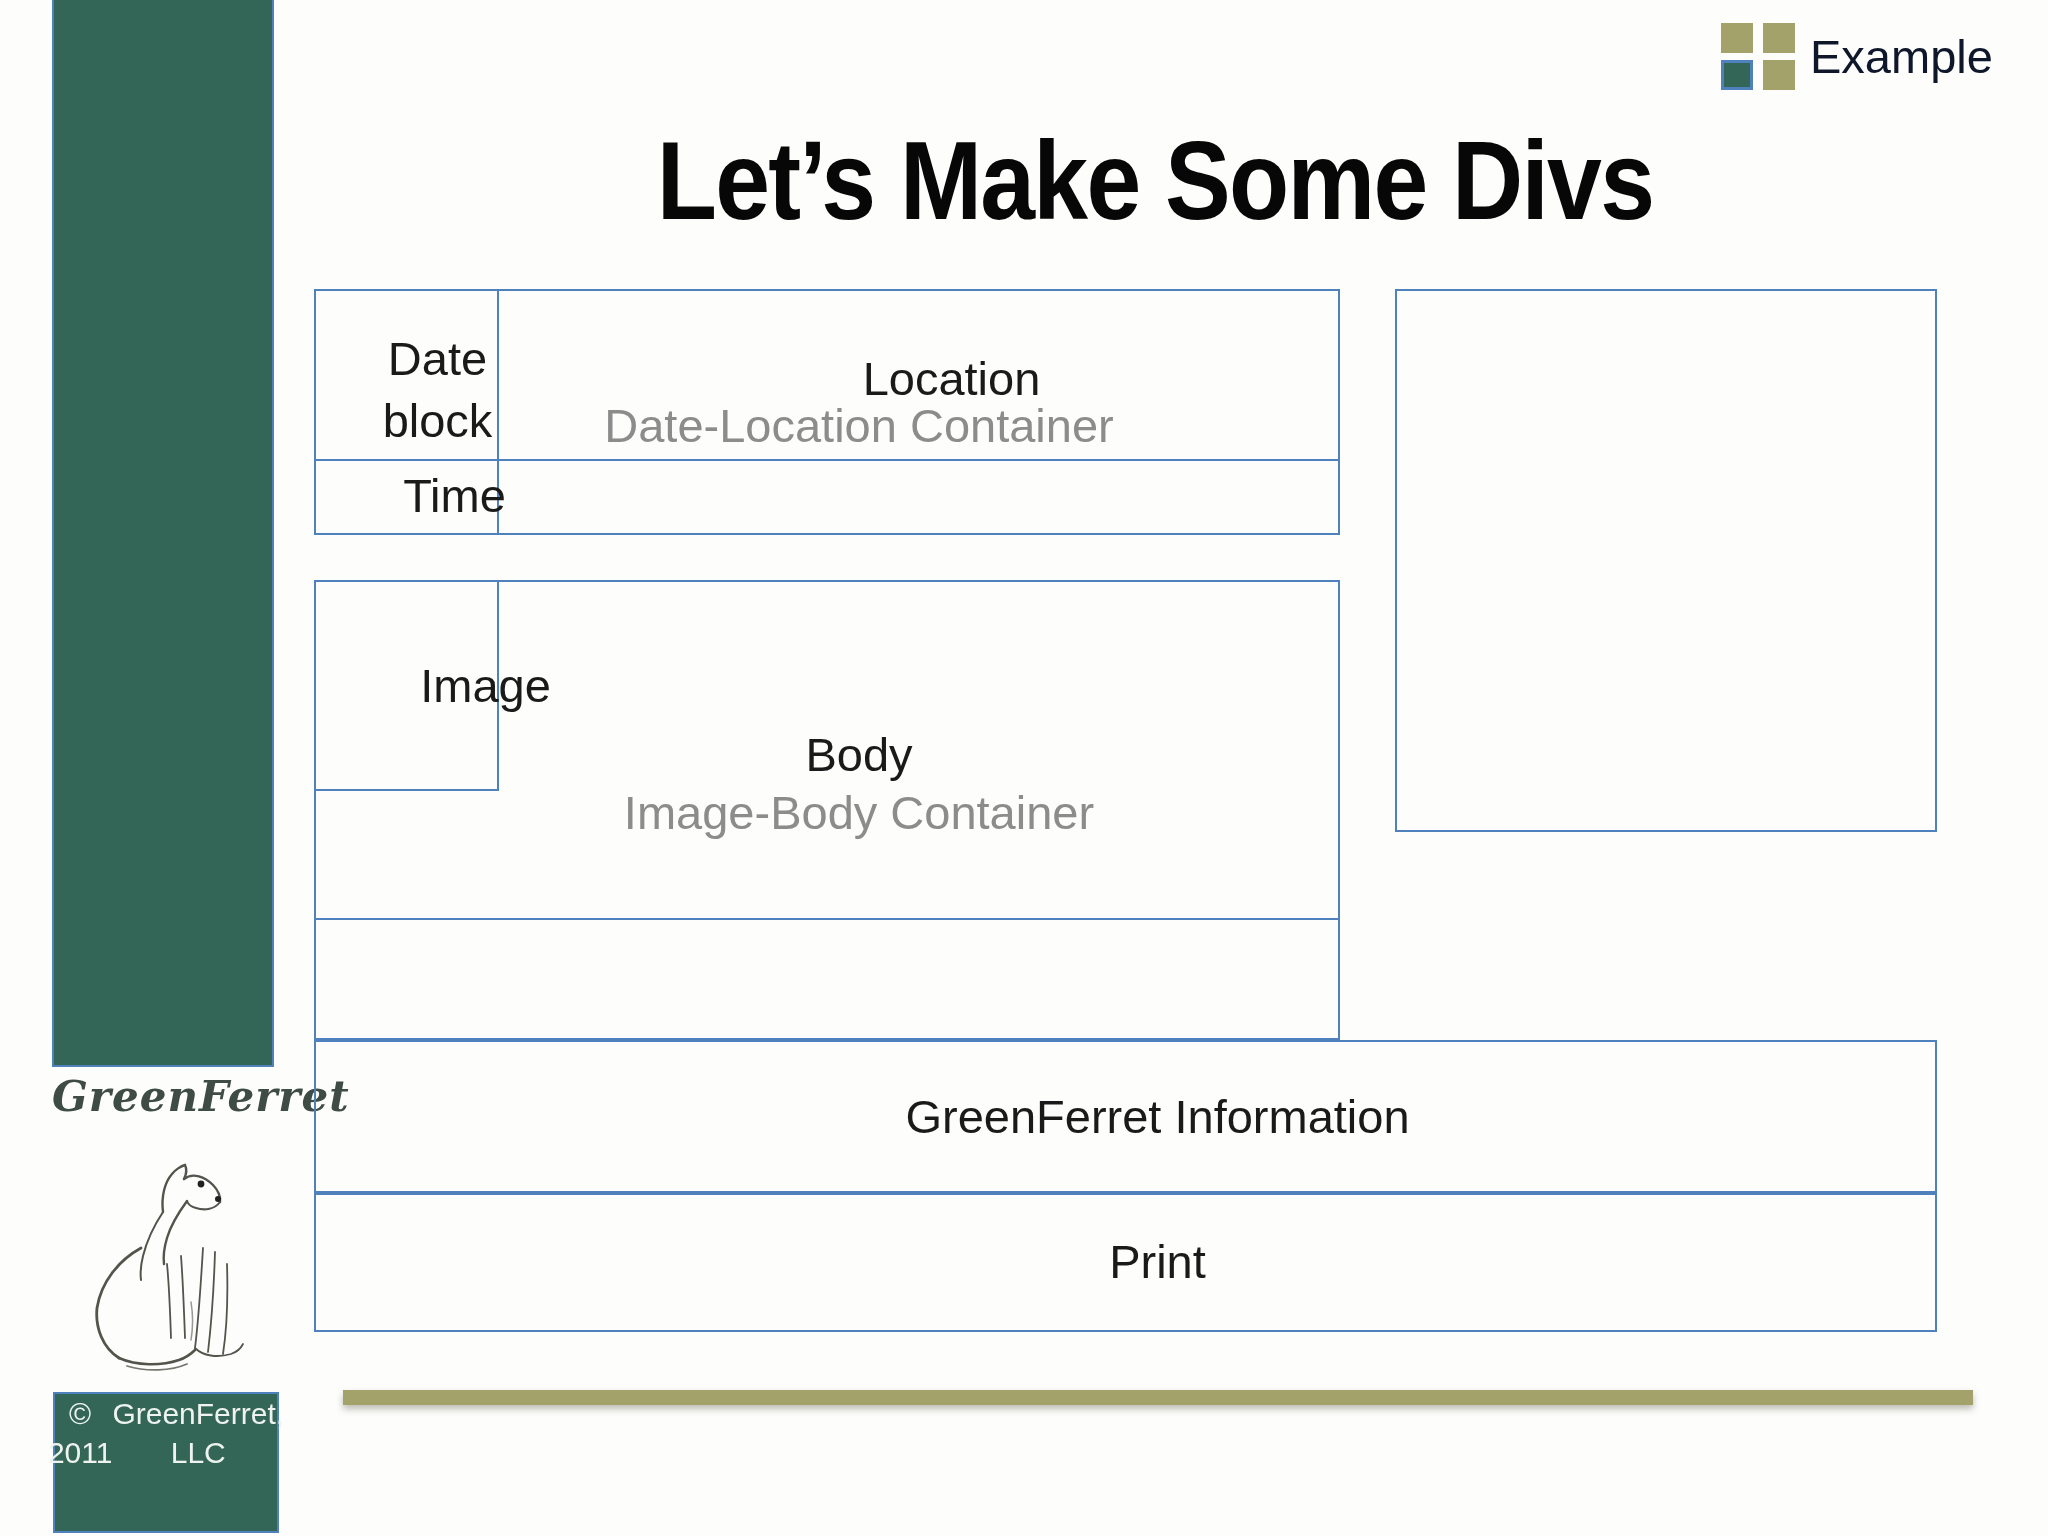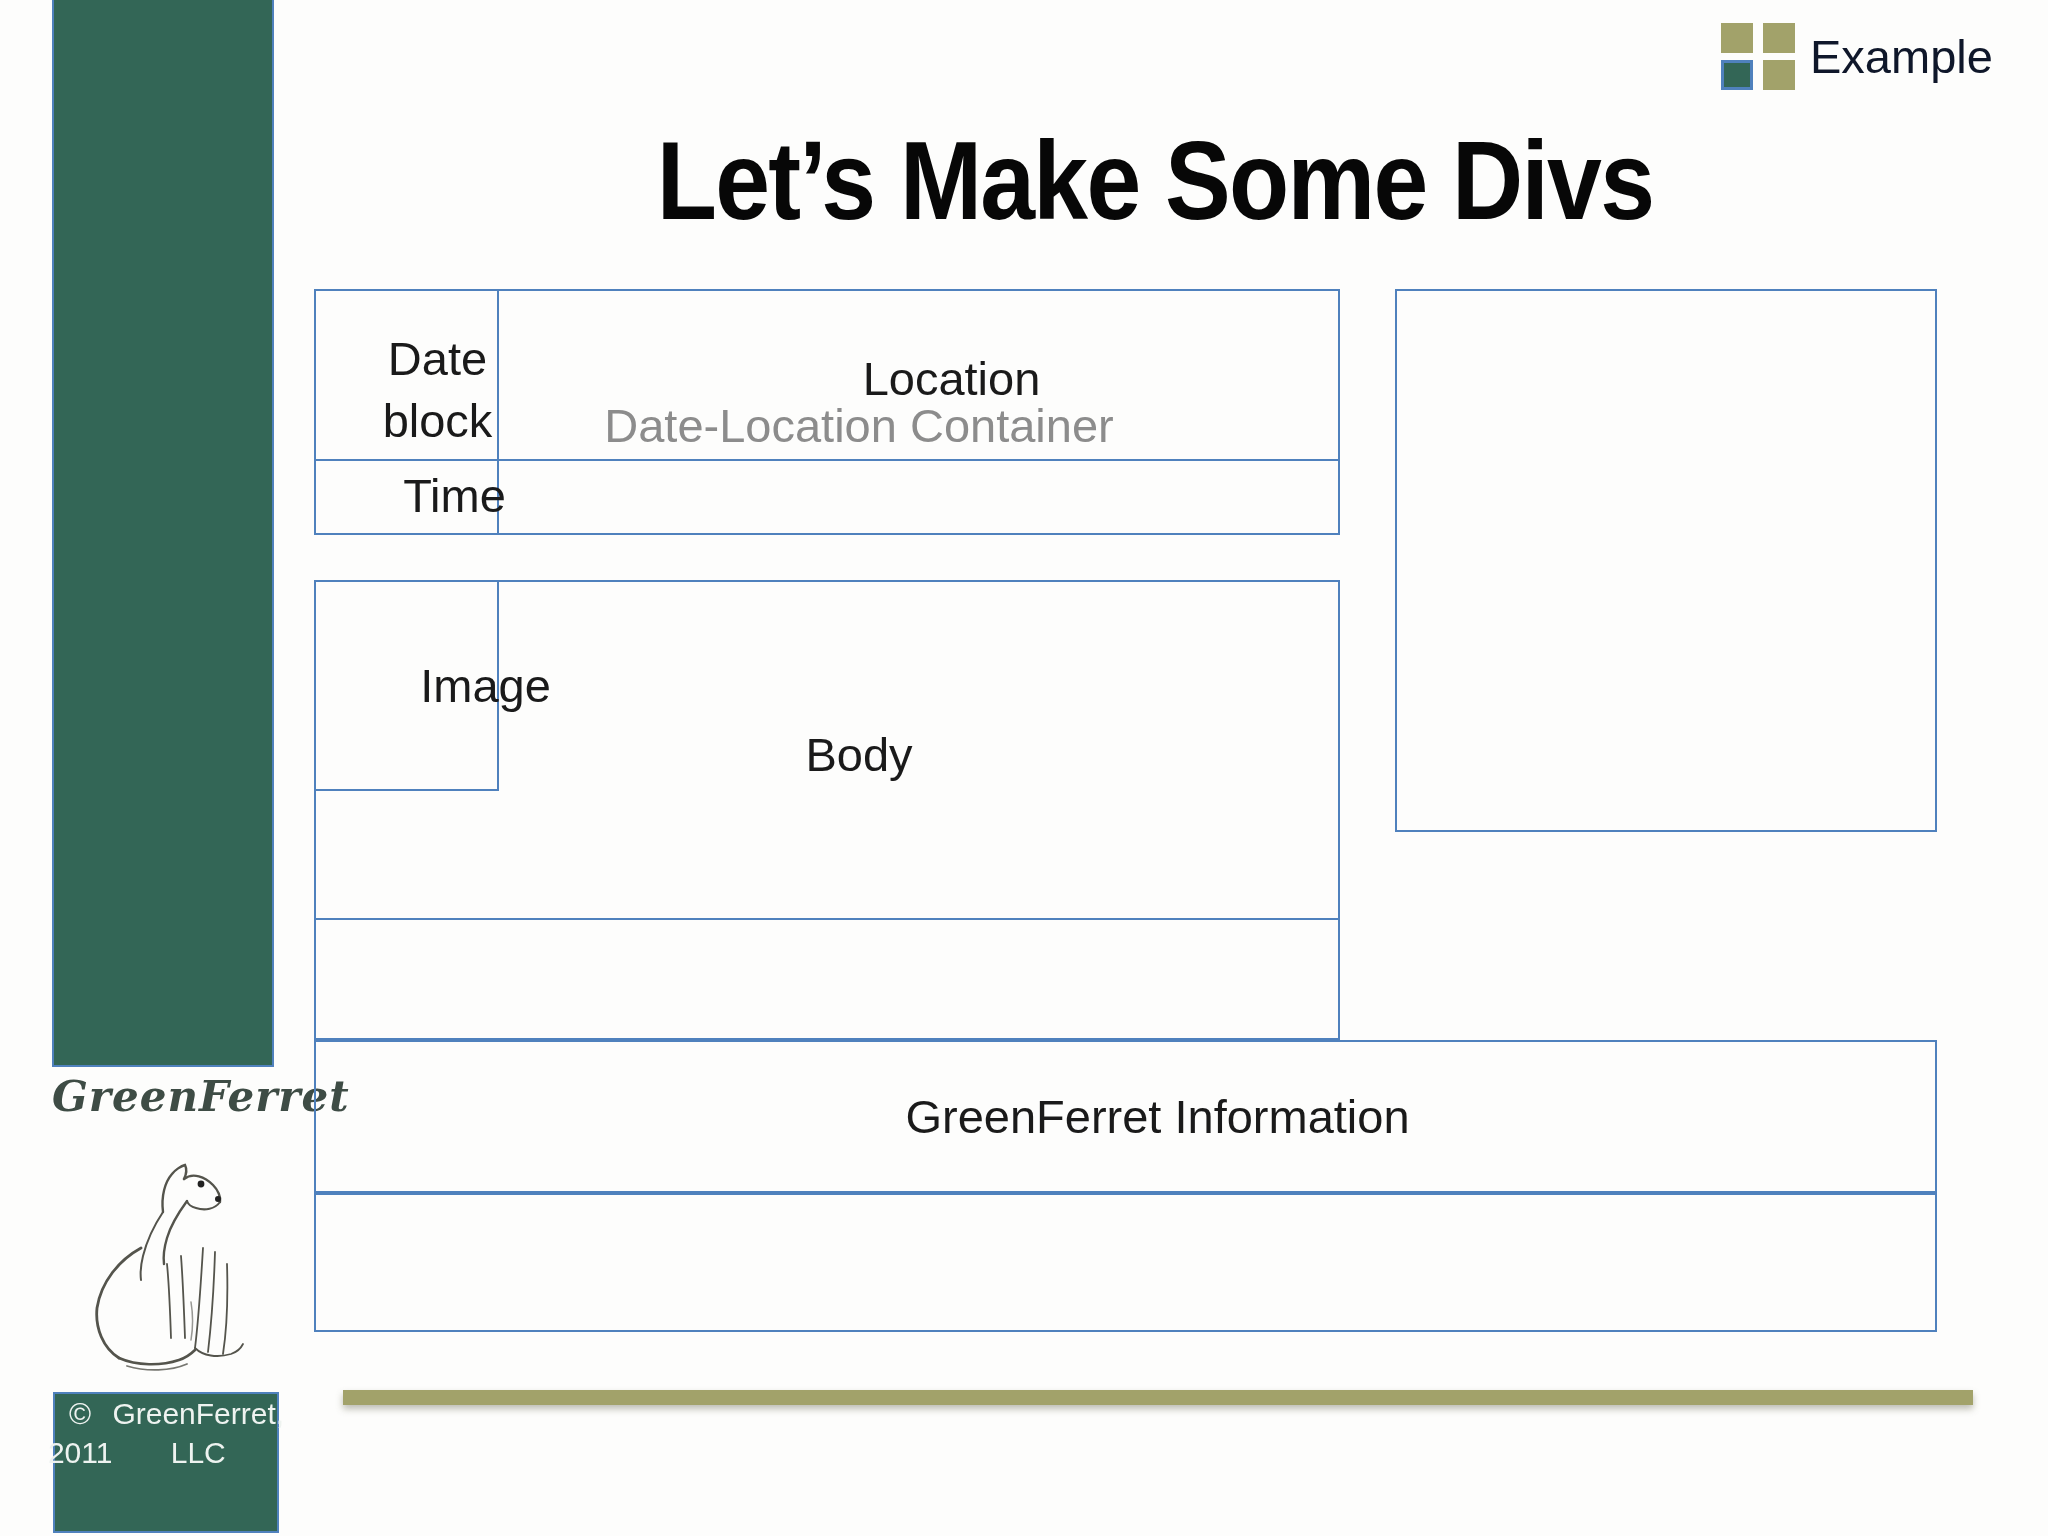--- a/index.html
+++ b/index.html
@@ -140,25 +140,27 @@
   <div class="lbl" style="left:314px;top:328px;width:183px;line-height:62px;">Date block</div>
   <div class="lbl" style="left:314px;top:468px;width:217px;">Time</div>
   <div class="lbl gray" style="left:314px;top:398px;width:1026px;">Date-Location Container</div>
   <div class="lbl" style="left:499px;top:351px;width:841px;">Location</div>
 
   <div class="bbox" style="left:314px;top:580px;width:1026px;height:340px;"></div>
   <div class="vline" style="left:497px;top:580px;width:2px;height:211px;"></div>
   <div class="hline" style="left:314px;top:789px;width:185px;height:2px;"></div>
   <div class="lbl" style="left:314px;top:658px;width:183px;margin-left:48px;">Image</div>
   <div class="lbl" style="left:314px;top:727px;width:1026px;">Body</div>
+  <div class="lbl gray" style="left:314px;top:785px;width:1026px;">Image-Body Container</div>
 
   <div class="bbox" style="left:314px;top:918px;width:1026px;height:122px;"></div>
 
   <div class="bbox" style="left:1395px;top:289px;width:542px;height:543px;"></div>
 
   <div class="bbox" style="left:314px;top:1040px;width:1623px;height:153px;"></div>
   <div class="lbl" style="left:314px;top:1089px;width:1623px;">GreenFerret Information</div>
 
   <div class="bbox" style="left:314px;top:1193px;width:1623px;height:139px;"></div>
+  <div class="lbl" style="left:314px;top:1234px;width:1623px;">Print</div>
 
   <div class="olive-divider"></div>
 
 </div>
 
 </body></html>

